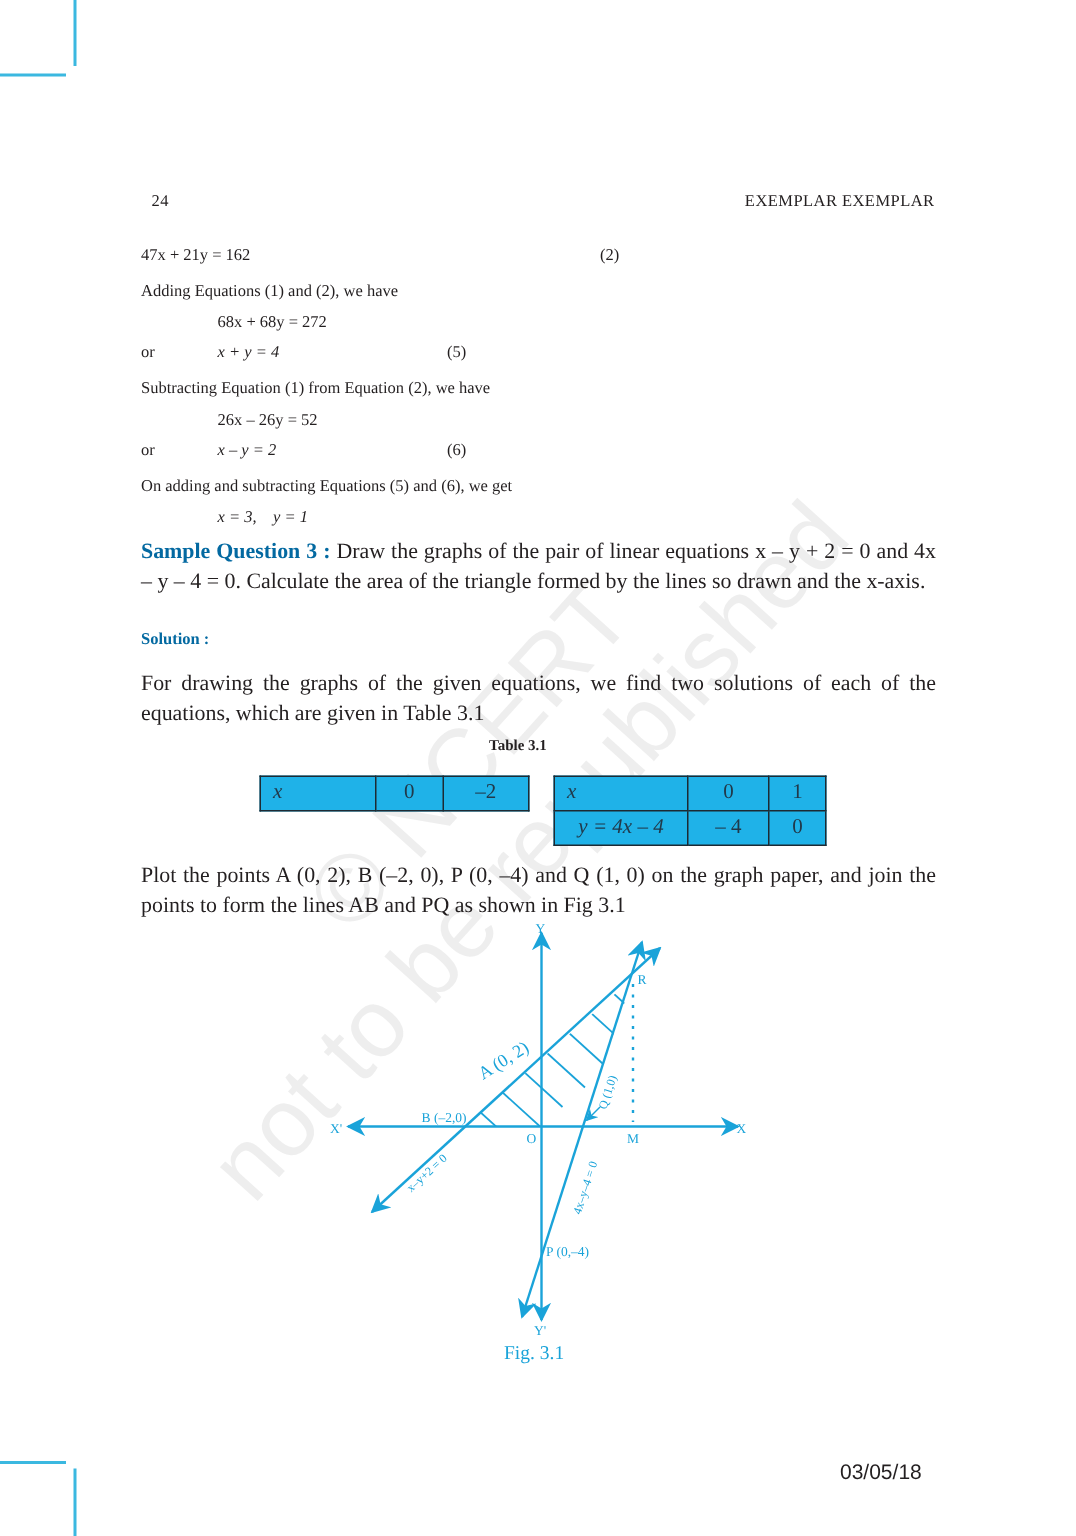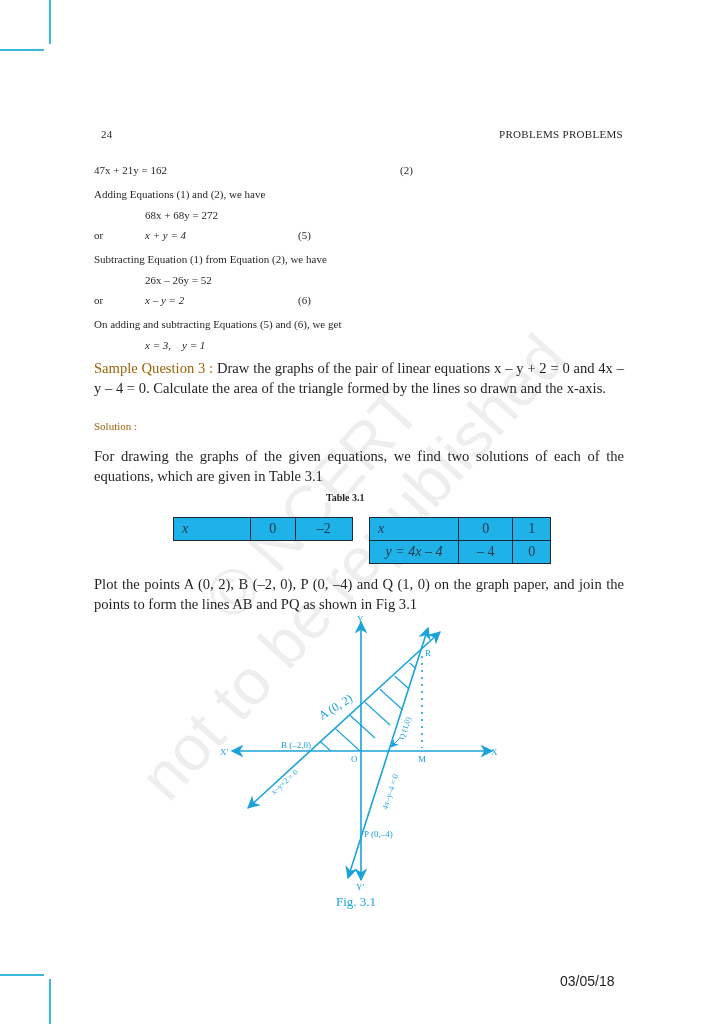--- a/index.html
+++ b/index.html
@@ -2,21 +2,21 @@
 <html><head>
 <meta charset="utf-8">
 <style>
   html, body { margin:0; padding:0; background:#ffffff; }
   body { width:717px; height:1024px; position:relative; overflow:hidden;
          font-family:"Liberation Serif", "DejaVu Serif", serif; color:#231f20; }
   .crop { position:absolute; background:#3bb8e0; }
   .abs { position:absolute; }
   .txt { font-size:11px; line-height:20px; white-space:nowrap; }
   .head { font-size:11px; letter-spacing:0.3px; }
-  .blue { color:#a16207; font-weight:normal; }
+  .blue { color:#0369a1; font-weight:bold; }
   .para { position:absolute; left:94px; width:530px; font-size:14.6px; line-height:20px; text-align:justify; }
   table.t { position:absolute; border-collapse:collapse; background:#1fb2e8; font-size:14px; }
   table.t td { border:1.5px solid #1d2a33; height:22px; padding:0 8px; color:#21394a; }
   table.t td.c { text-align:center; }
   .wm { position:absolute; font-family:"Liberation Sans", "DejaVu Sans", sans-serif;
         color:rgba(160,160,160,0.18); font-size:64px; white-space:nowrap;
         transform-origin:left bottom; pointer-events:none; }
   .date { font-family:"Liberation Sans", "DejaVu Sans", sans-serif; font-size:14px; }
   svg text { font-family:"Liberation Serif", "DejaVu Serif", serif; fill:#1aa3d9; }
 </style>
@@ -25,21 +25,21 @@
 
 <div class="crop" style="left:49px;top:0;width:2px;height:44px;"></div>
 <div class="crop" style="left:0;top:49px;width:44px;height:2px;"></div>
 <div class="crop" style="left:0;top:974px;width:44px;height:2px;"></div>
 <div class="crop" style="left:49px;top:979px;width:2px;height:45px;"></div>
 
 <div class="wm" style="left:245px;top:560px;transform:rotate(-48deg);">© NCERT</div>
 <div class="wm" style="left:180px;top:740px;transform:rotate(-48deg);">not to be republished</div>
 
 <div class="abs head" style="left:101px;top:128px;">24</div>
-<div class="abs head" style="right:94px;top:128px;">PROBLEMS PROBLEMS</div>
+<div class="abs head" style="right:94px;top:128px;">EXEMPLAR EXEMPLAR</div>
 
 <div class="abs txt" style="left:94px;top:160px;"><span>47x + 21y = 162</span></div>
 <div class="abs txt" style="left:400px;top:160px;">(2)</div>
 
 <div class="abs txt" style="left:94px;top:184px;">Adding Equations (1) and (2), we have</div>
 <div class="abs txt" style="left:145px;top:205px;">68x + 68y = 272</div>
 <div class="abs txt" style="left:94px;top:225px;">or</div>
 <div class="abs txt" style="left:145px;top:225px;font-style:italic;">x + y = 4</div>
 <div class="abs txt" style="left:298px;top:225px;">(5)</div>
 

